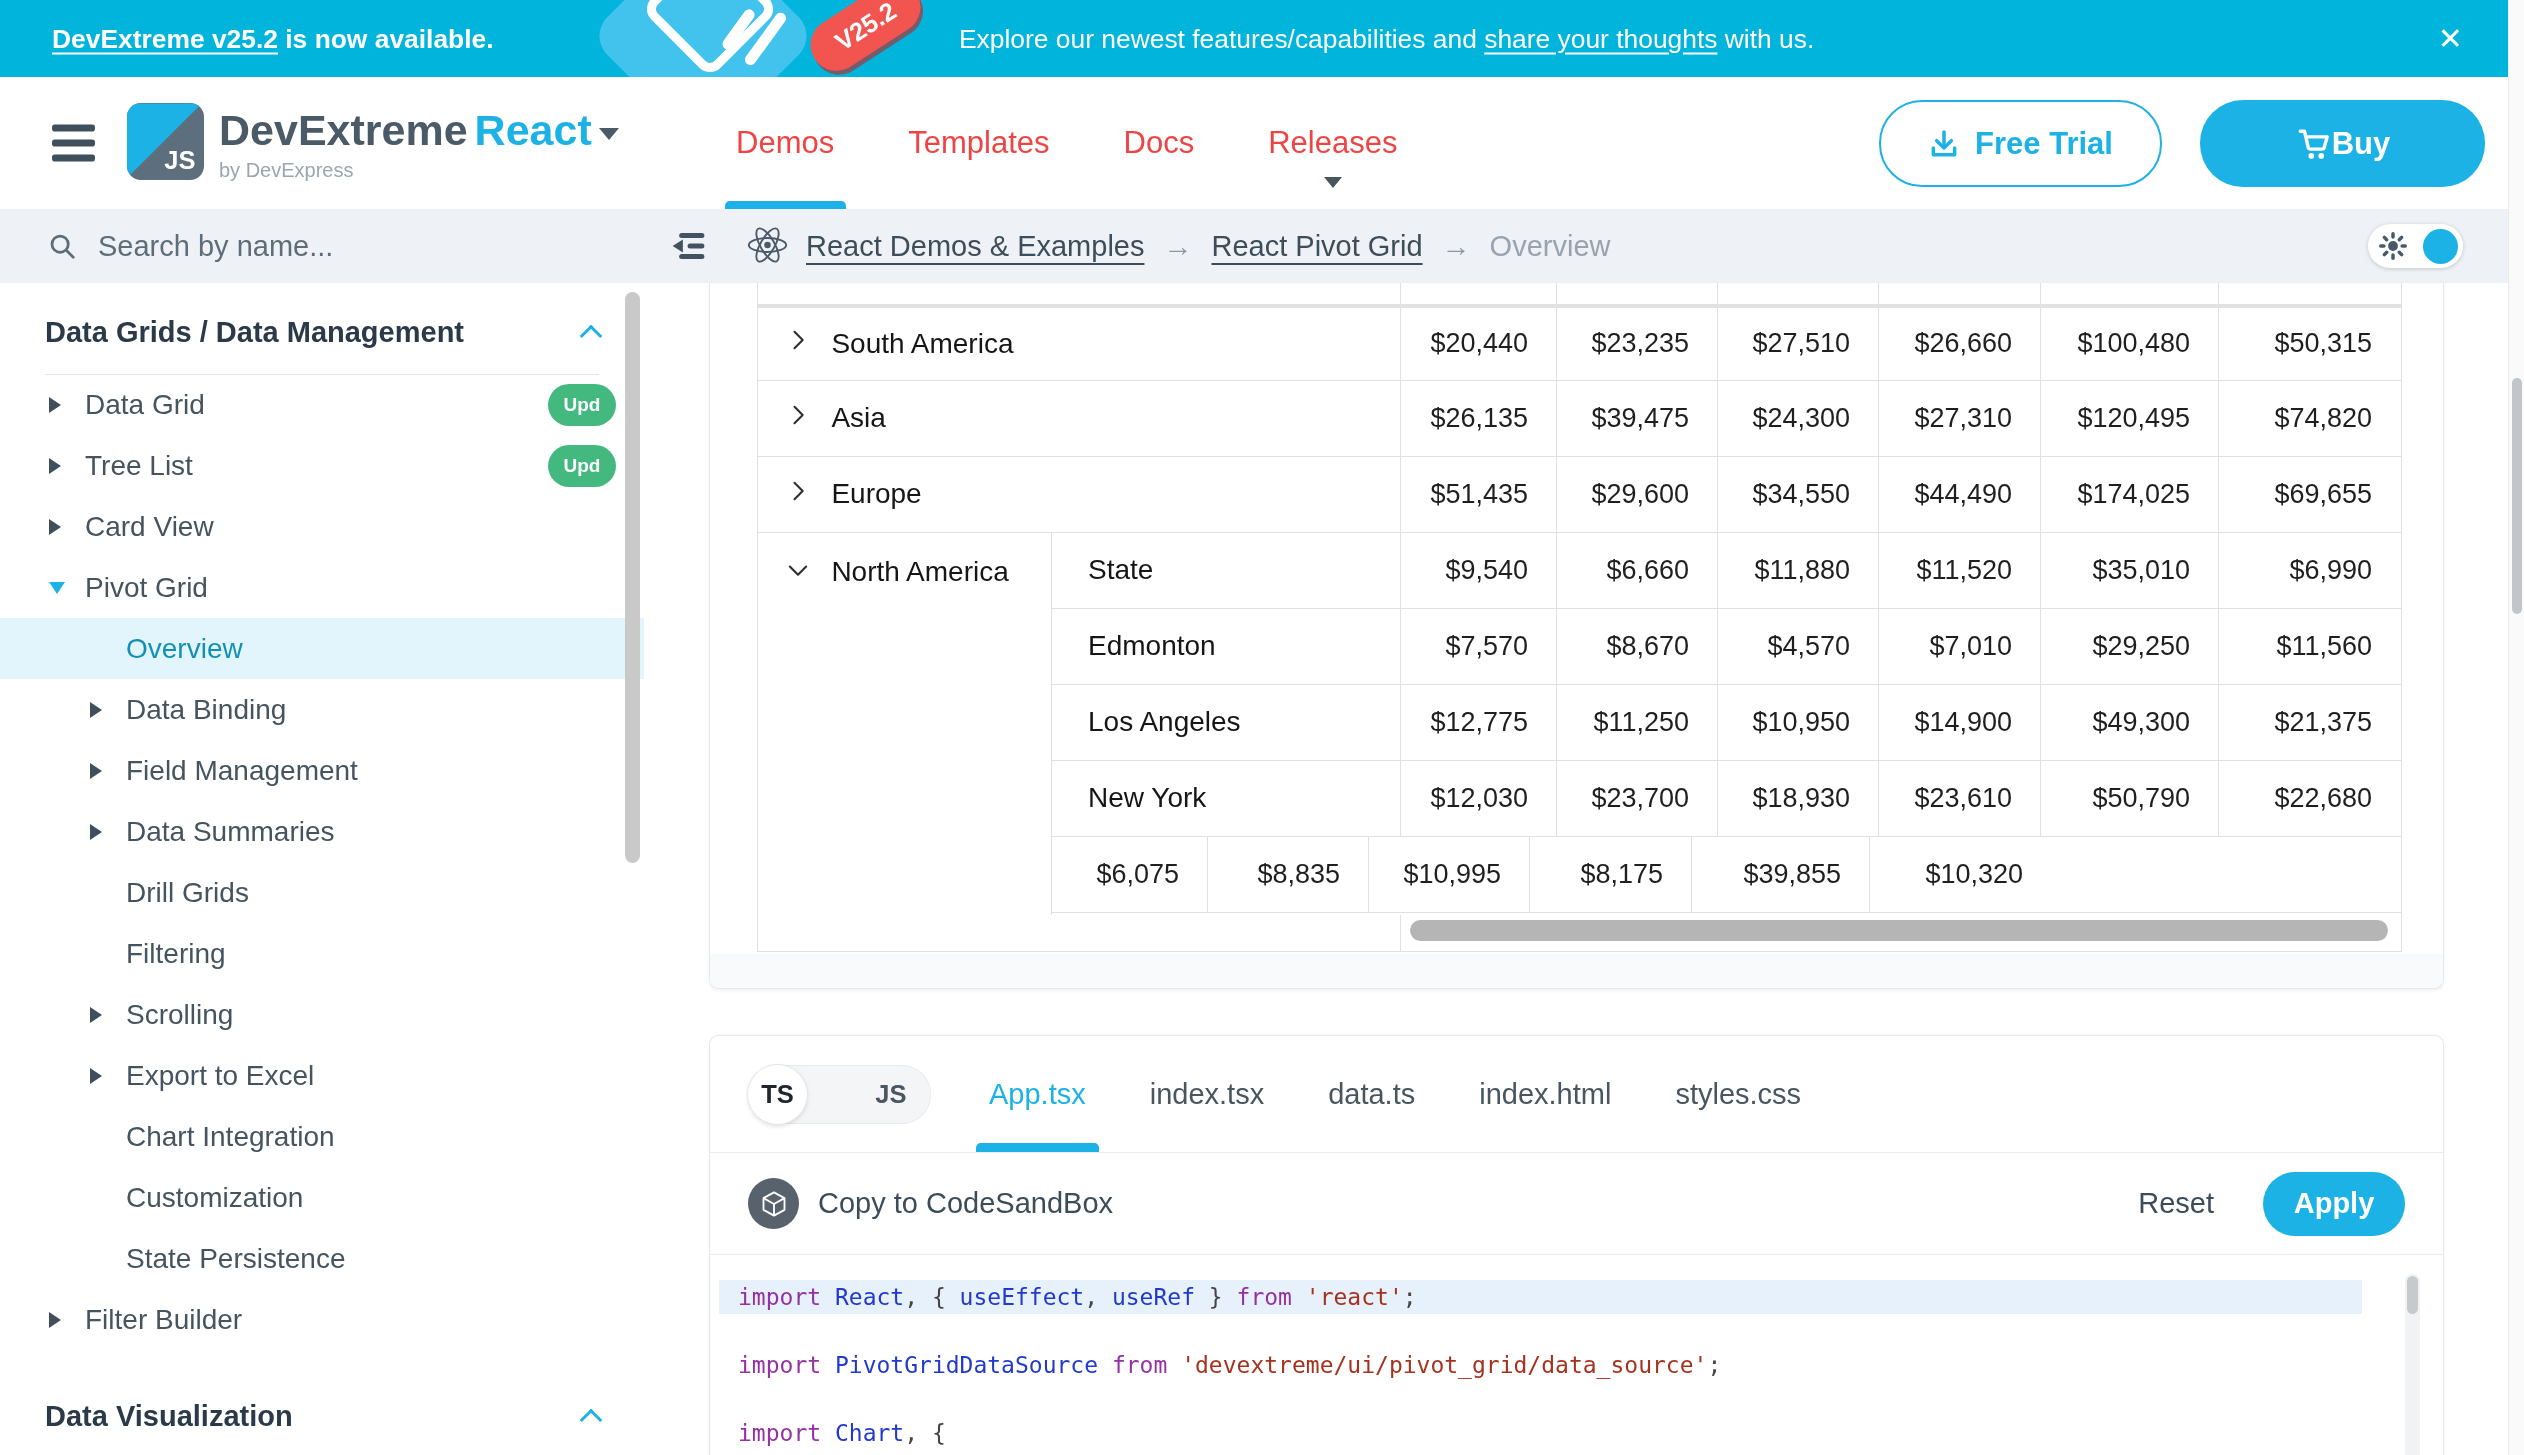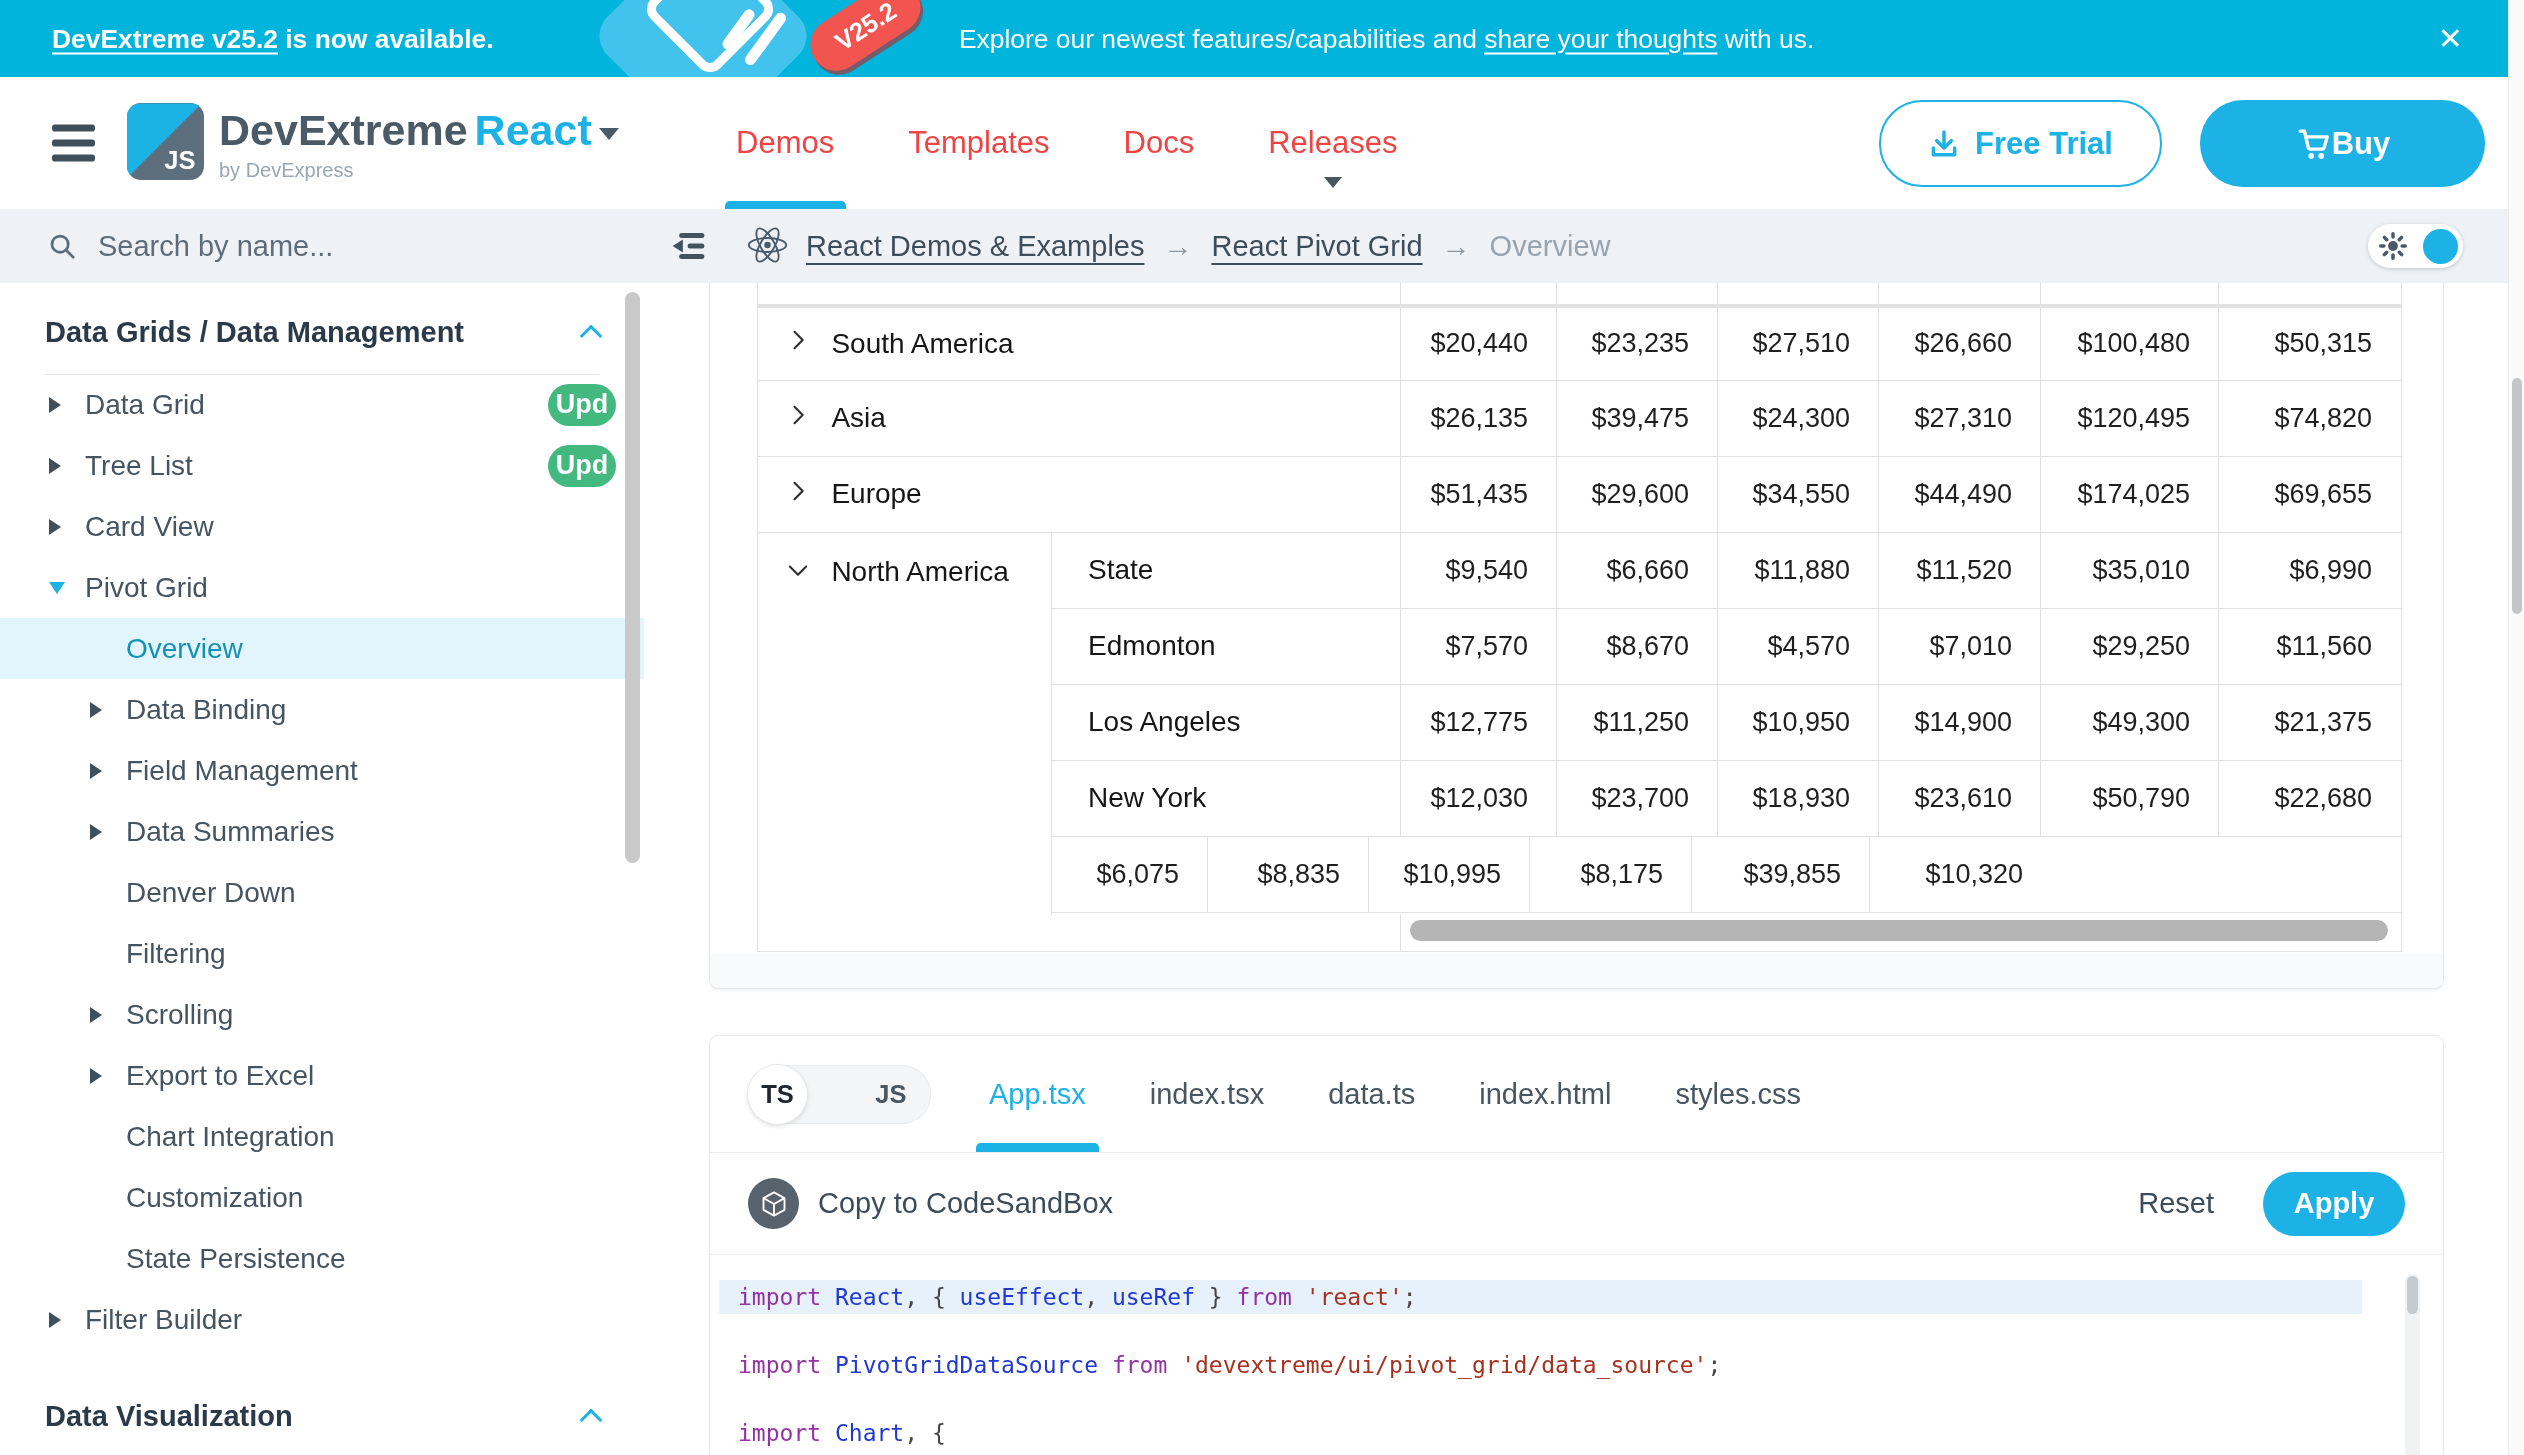--- a/index.html
+++ b/index.html
@@ -76,21 +76,21 @@
   .sb-sec-title{font-size:29px;font-weight:700;color:#2b3a48}
   .chev-up{width:16px;height:16px;border-top:3.8px solid var(--accent);border-left:3.8px solid var(--accent);transform:rotate(45deg);margin-top:7.6px}
   .sb-div{height:0.9px;background:#e5e5e5;margin:0 45px}
   .sb-item{height:61px;display:flex;align-items:center;font-size:28px;color:#46545f;cursor:pointer}
   .sb-item.lvl1{padding-left:49px}
   .sb-item.lvl2{padding-left:90px}
   .sb-item.sel{background:var(--sel-b);color:var(--sel-t)}
   .arr{width:21px;flex:none;margin-right:15px}
   .arr.tri-r::before{content:"";display:block;width:0;height:0;border-left:12.3px solid #3f4f5c;border-top:8.5px solid transparent;border-bottom:8.5px solid transparent}
   .arr.tri-d::before{content:"";display:block;width:0;height:0;border-top:12.3px solid var(--accent);border-left:8.5px solid transparent;border-right:8.5px solid transparent}
-  .badge{margin-left:auto;margin-right:28px;width:68px;height:42px;border-radius:21px;background:var(--green);color:#fff;font-size:27px;font-weight:600;display:flex;align-items:center;justify-content:center}
+  .badge{margin-left:auto;margin-right:28px;width:68px;height:42px;border-radius:21px;background:var(--green);color:#fff;font-size:19px;font-weight:600;display:flex;align-items:center;justify-content:center}
 
   .main{flex:1;position:relative;background:#fff}
 
   
   .demo-card{position:absolute;left:65px;top:0;width:1735px;height:706px;background:#fff;border:0.9px solid var(--cardb);border-top:none;border-radius:0 0 9.4px 9.4px;box-shadow:0 1.9px 3.8px rgba(0,0,0,.05)}
   .card-foot{position:absolute;left:0;right:0;bottom:0;height:34px;background:#f9fafb;border-radius:0 0 9.4px 9.4px}
   #pivot{position:absolute;left:47px;top:0;width:1645px;border-left:0.9px solid var(--tb);border-right:0.9px solid var(--tb);border-bottom:0.9px solid var(--tb);background:#fff}
   .prow{display:flex;height:76px;border-bottom:0.9px solid var(--tb)}
   .prow.h77{height:73px}
   .prow.sliver{height:21px;border-bottom:none}
@@ -296,21 +296,21 @@
             <div class="sb-item lvl2">
               <span class="arr tri-r"></span>
               <span class="sb-label">Field Management</span>
             </div>
             <div class="sb-item lvl2">
               <span class="arr tri-r"></span>
               <span class="sb-label">Data Summaries</span>
             </div>
             <div class="sb-item lvl2">
               <span class="arr"></span>
-              <span class="sb-label">Denver Down</span>
+              <span class="sb-label">Drill Grids</span>
             </div>
             <div class="sb-item lvl2">
               <span class="arr"></span>
               <span class="sb-label">Filtering</span>
             </div>
             <div class="sb-item lvl2">
               <span class="arr tri-r"></span>
               <span class="sb-label">Scrolling</span>
             </div>
             <div class="sb-item lvl2">

